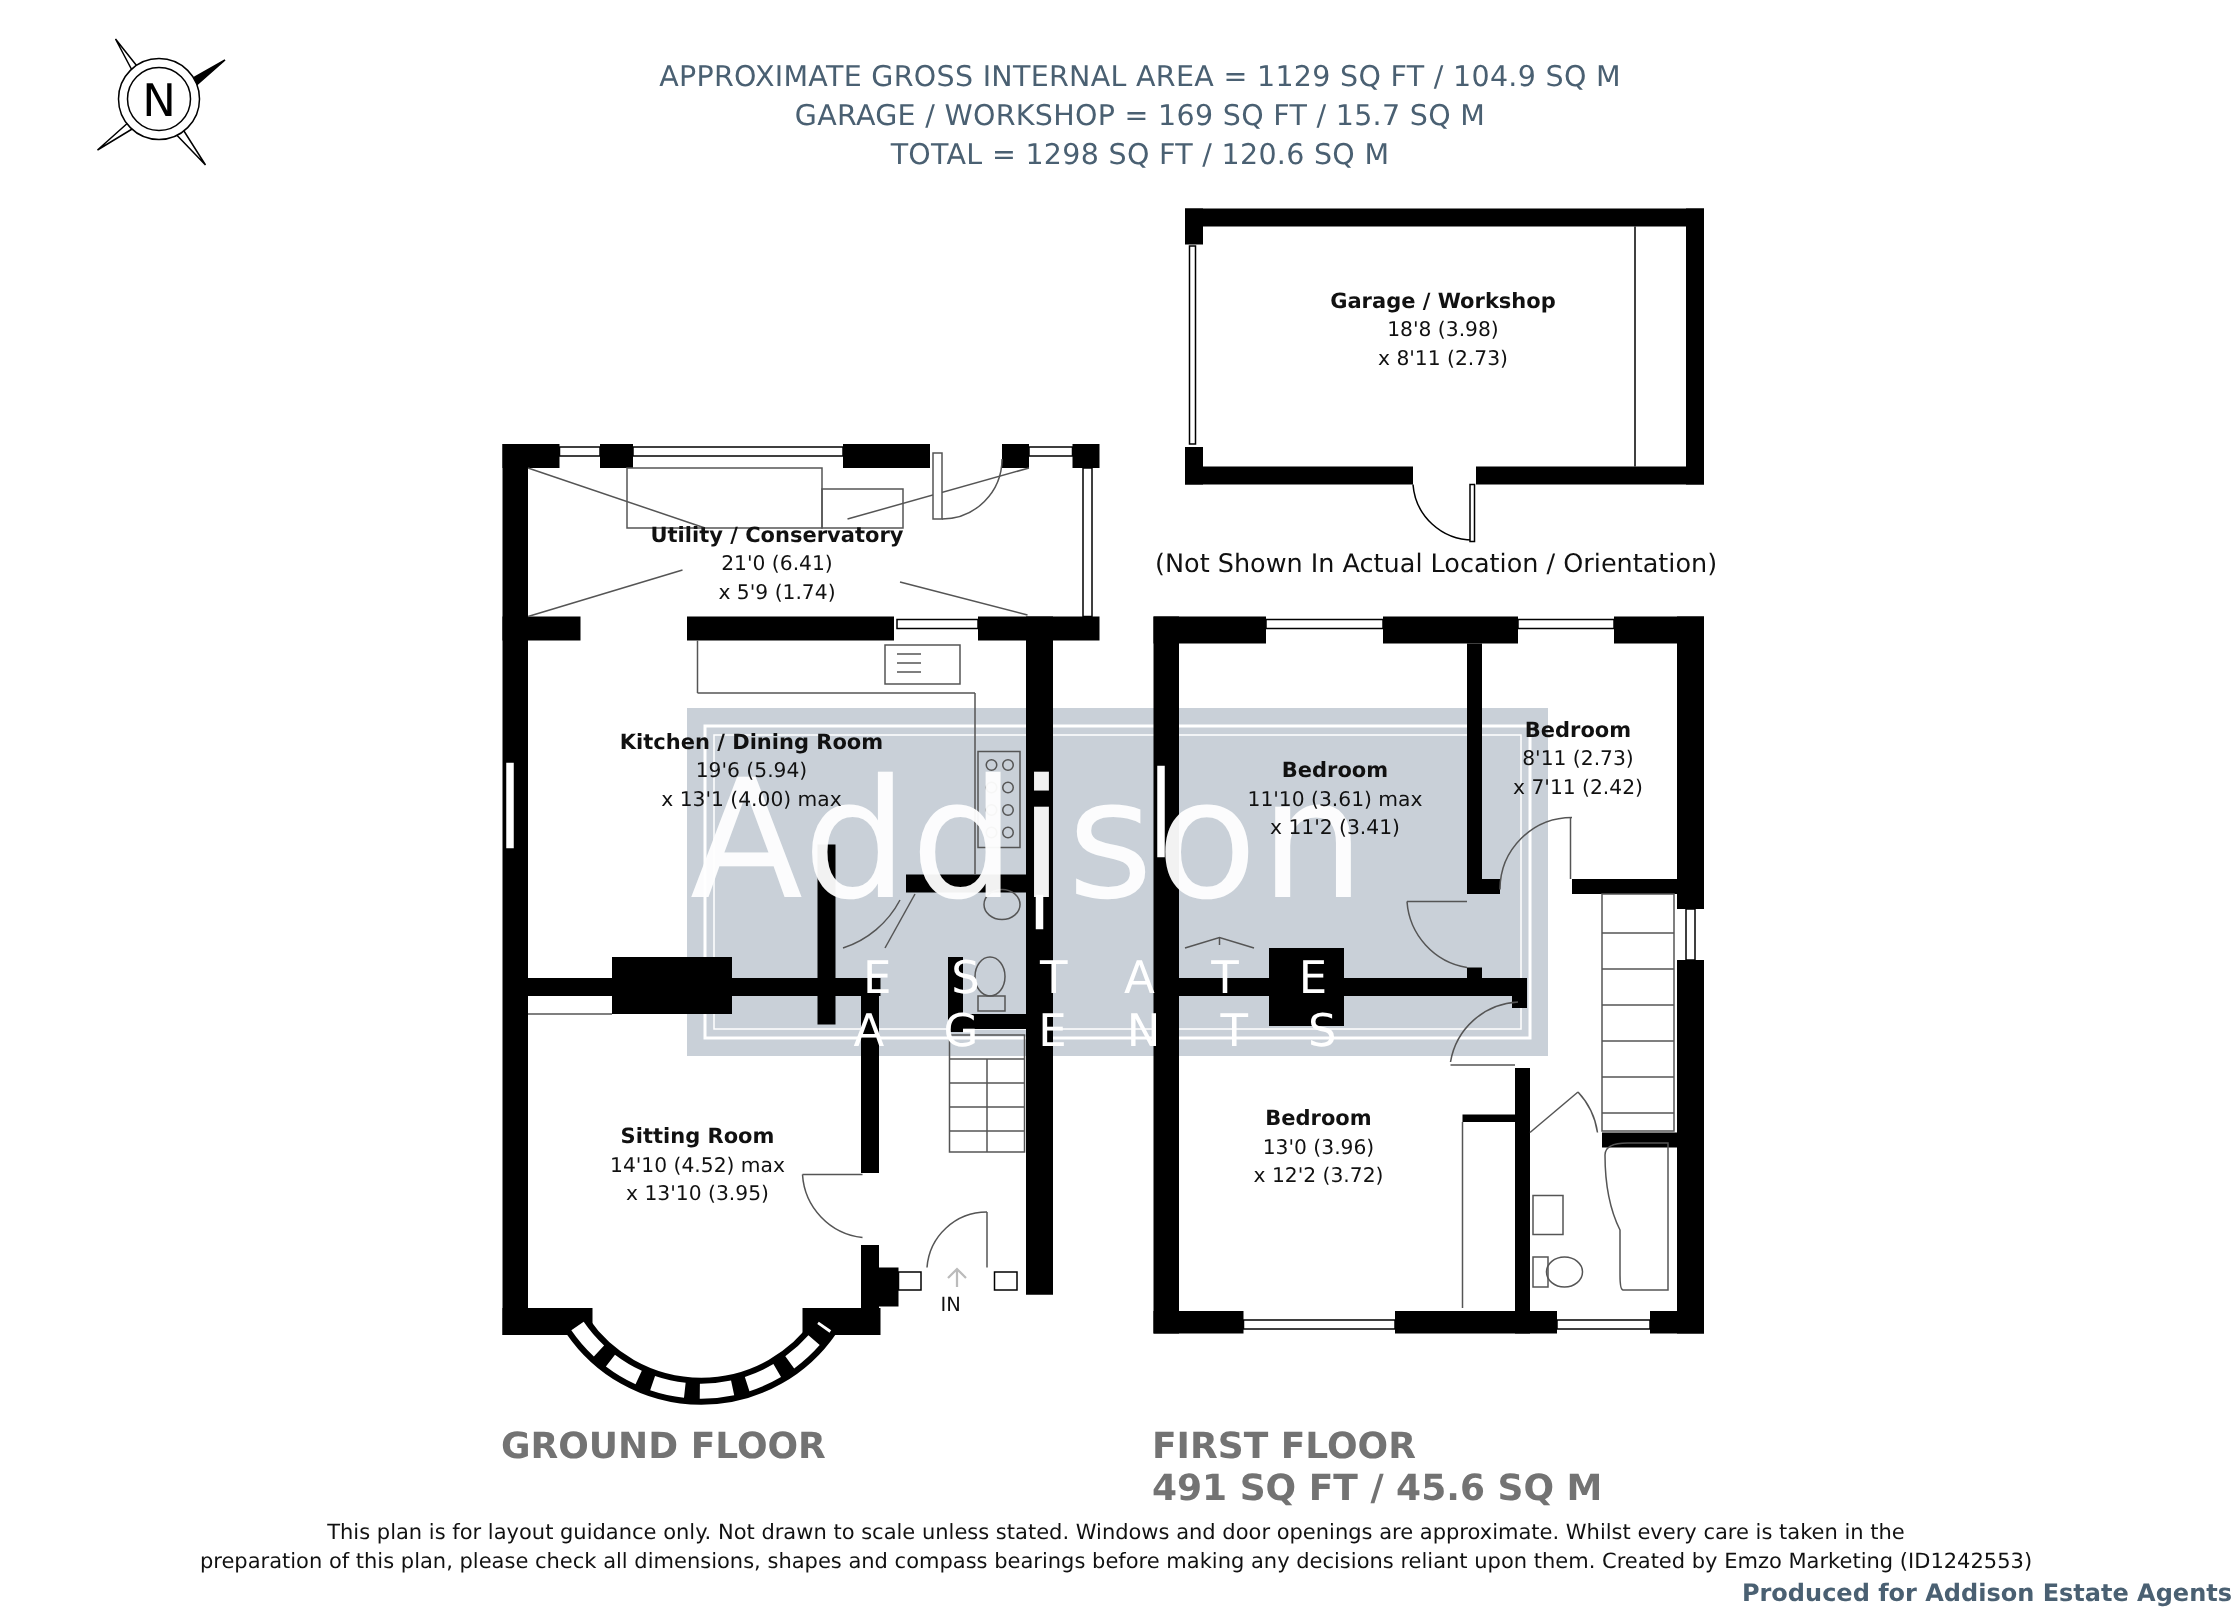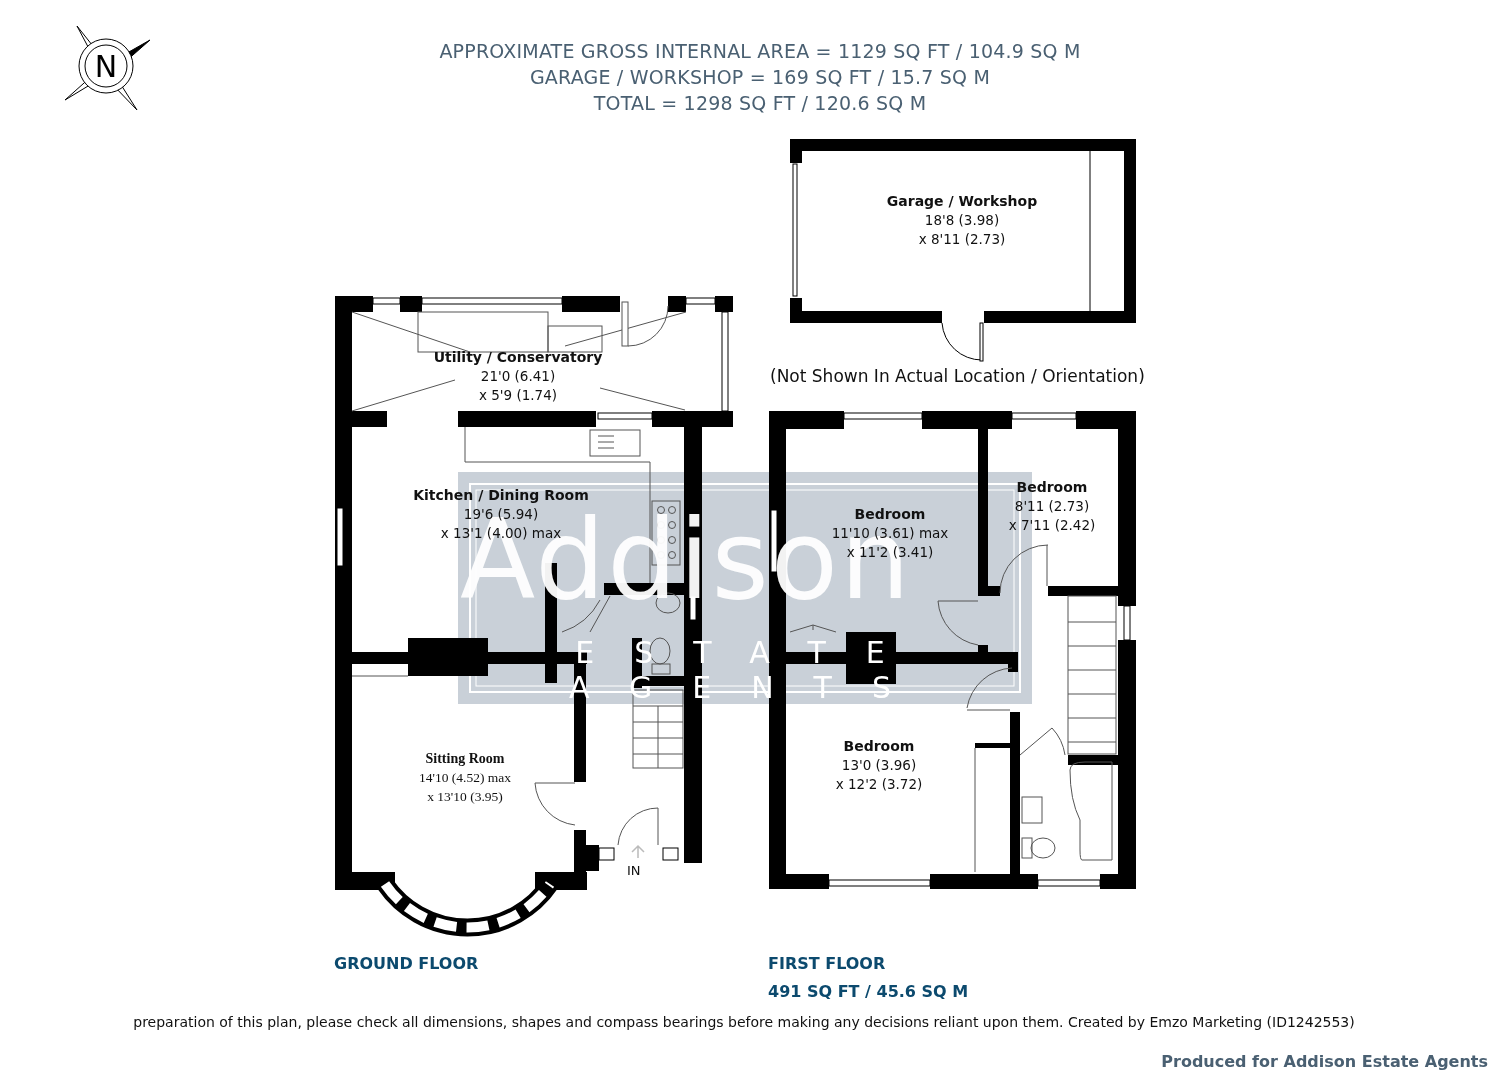--- a/index.html
+++ b/index.html
@@ -3,21 +3,21 @@
 <meta charset="utf-8">
 <style>
   html, body { margin: 0; padding: 0; background: #ffffff; }
   body { width: 1488px; height: 1080px; position: relative; overflow: hidden; font-family: "DejaVu Sans", sans-serif; color: #111; }
   .header { position: absolute; left: 0; width: 1488px; top: 38px; text-align: center; color: #4a6072; font-weight: normal; font-family: "DejaVu Sans", sans-serif; margin-left: 16px; }
   .header div { font-size: 19px; line-height: 26px; letter-spacing: 0.2px; }
   svg.plan { position: absolute; left: 0; top: 0; }
   .room-label { position: absolute; text-align: center; font-size: 13.5px; line-height: 19px; color: #111; transform: translateX(-50%); white-space: nowrap; }
   .room-label .name { font-weight: bold; font-size: 14px; }
   .note { position: absolute; font-size: 17px; color: #111; white-space: nowrap; }
-  .floor-title { position: absolute; font-weight: bold; font-size: 16px; line-height: 28px; color: #0c4a6e; white-space: nowrap; }
+  .floor-title { position: absolute; font-weight: bold; font-size: 24px; line-height: 28px; color: #737373; white-space: nowrap; }
   .in-label { position: absolute; font-size: 13px; }
   .disclaimer { position: absolute; left: 0; width: 1488px; top: 1013px; text-align: center; font-size: 14px; line-height: 19px; color: #111; }
   .produced { position: absolute; left: 0; width: 1488px; top: 1052px; text-align: right; font-size: 16px; font-weight: bold; color: #4a6072; }
   .watermark-text { position: absolute; left: 460px; top: 505px; width: 570px; font-size: 110px; color: #ffffff; font-family: "DejaVu Sans", sans-serif; letter-spacing: 2px; line-height: 110px; opacity: 0.95; }
   .watermark-sub { position: absolute; left: 470px; top: 635px; width: 560px; text-align: center; font-size: 30px; color: #ffffff; letter-spacing: 40px; }
 </style>
 </head>
 <body>
 
 <div class="header">
@@ -222,21 +222,21 @@
 <div class="room-label" style="left:518px; top:348px;">
   <div class="name">Utility / Conservatory</div>
   <div>21'0 (6.41)</div>
   <div>x 5'9 (1.74)</div>
 </div>
 <div class="room-label" style="left:501px; top:486px;">
   <div class="name">Kitchen / Dining Room</div>
   <div>19'6 (5.94)</div>
   <div>x 13'1 (4.00) max</div>
 </div>
-<div class="room-label" style="left:465px; top:749px;font-family:Liberation Serif, serif;">
+<div class="room-label" style="left:465px; top:749px;">
   <div class="name">Sitting Room</div>
   <div>14'10 (4.52) max</div>
   <div>x 13'10 (3.95)</div>
 </div>
 <div class="room-label" style="left:890px; top:505px;">
   <div class="name">Bedroom</div>
   <div>11'10 (3.61) max</div>
   <div>x 11'2 (3.41)</div>
 </div>
 <div class="room-label" style="left:1052px; top:478px;">
@@ -254,15 +254,16 @@
 
 <div class="floor-title" style="left:334px; top:950px;">
   <div>GROUND FLOOR</div>
 </div>
 <div class="floor-title" style="left:768px; top:950px;">
   <div>FIRST FLOOR</div>
   <div>491 SQ FT / 45.6 SQ M</div>
 </div>
 
 <div class="disclaimer">
+  <div>This plan is for layout guidance only. Not drawn to scale unless stated. Windows and door openings are approximate. Whilst every care is taken in the</div>
   <div>preparation of this plan, please check all dimensions, shapes and compass bearings before making any decisions reliant upon them. Created by Emzo Marketing (ID1242553)</div>
 </div>
 <div class="produced">Produced for Addison Estate Agents</div>
 
 </body></html>

